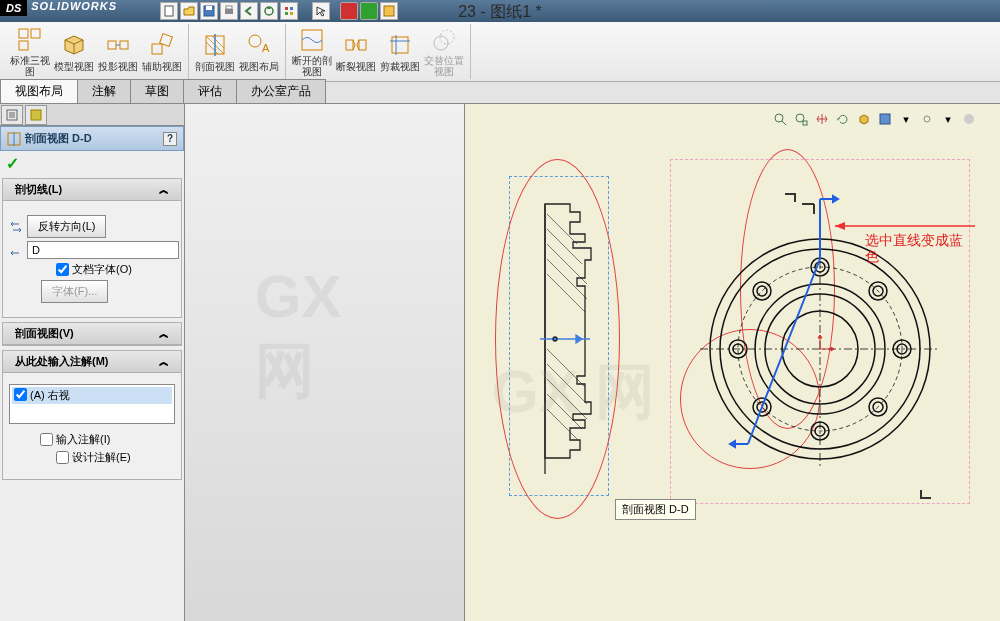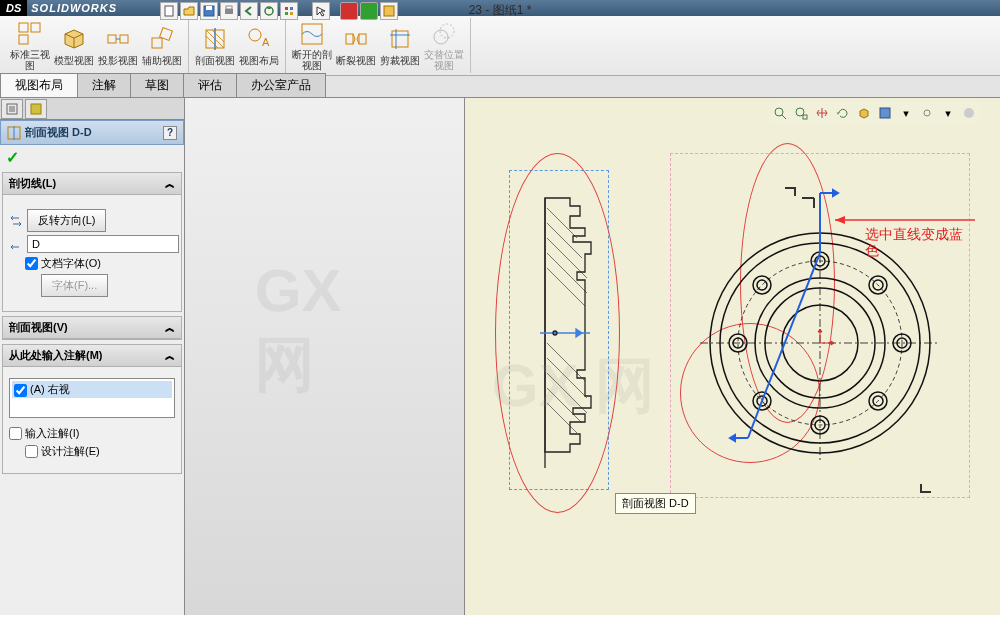--- a/index.html
+++ b/index.html
@@ -1,22 +1,22 @@
 <!DOCTYPE html>
 <html><head>
 <meta charset="utf-8">
 <style>
 * { margin: 0; padding: 0; box-sizing: border-box; font-family: "Microsoft YaHei", Arial, sans-serif; font-size: 11px; }
 body { width: 1000px; height: 621px; background: #fff; overflow: hidden; user-select: none; }
 
 
-.titlebar { height: 16px; background: linear-gradient(#5a7a9a, #3c5a78); display: flex; align-items: center; color: #fff; }
+.titlebar { height: 22px; background: linear-gradient(#5a7a9a, #3c5a78); display: flex; align-items: flex-start; color: #fff; }
 .titlebar .logo { background: #000; color: #fff; padding: 2px 6px; font-weight: bold; font-style: italic; margin-right: 4px; }
 .titlebar .brand { font-weight: bold; letter-spacing: 1px; font-style: italic; }
-.titlebar .doc { position: absolute; left: 50%; transform: translateX(-50%); color: #2a2a2a; font-size: 12px; top: 2px; }
+.titlebar .doc { position: absolute; left: 50%; transform: translateX(-50%); color: #2a2a2a; font-size: 16px; top: 2px; }
 
 
 .qat { position: absolute; top: 0; left: 160px; height: 22px; display: flex; align-items: center; gap: 2px; }
 .qat .qbtn { width: 18px; height: 18px; background: #f4f4f4; border: 1px solid #aaa; display: flex; align-items: center; justify-content: center; }
 
 
 .ribbon { height: 60px; background: linear-gradient(#f8f8f8, #e8e8e8); border-bottom: 1px solid #aaa; display: flex; padding: 2px 4px; }
 .rgroup { display: flex; border-right: 1px solid #c0c0c0; padding: 0 4px; }
 .rbtn { width: 44px; display: flex; flex-direction: column; align-items: center; justify-content: center; padding: 2px; }
 .rbtn .ricon { width: 28px; height: 28px; display: flex; align-items: center; justify-content: center; }
@@ -33,29 +33,29 @@
 
 
 .leftpanel { width: 185px; background: #eee; border-right: 1px solid #888; display: flex; flex-direction: column; }
 .lp-tabs { height: 22px; display: flex; background: #d8d8d8; border-bottom: 1px solid #888; }
 .lp-tab { width: 22px; height: 20px; border: 1px solid #999; background: #e8e8e8; margin: 1px; display:flex; align-items:center; justify-content:center; }
 .lp-header { background: linear-gradient(#d0dff0, #b0c8e0); padding: 4px 6px; border: 1px solid #7a9cc0; display: flex; align-items: center; justify-content: space-between; font-size: 12px; font-weight: bold; color: #1a3a5a; }
 .lp-header .q { width: 14px; height: 14px; border: 1px solid #888; background: #f0f0f0; text-align: center; line-height: 12px; font-size: 10px; }
 .lp-ok { padding: 3px 6px; }
 .lp-ok .check { color: #0a0; font-size: 16px; font-weight: bold; }
 .lp-section { border: 1px solid #b0b0b0; margin: 2px; background: #f0f0f0; }
-.lp-section-h { background: linear-gradient(#e8e8e8, #d0d0d0); padding: 3px 6px; font-weight: bold; display: flex; justify-content: space-between; align-items: center; border-bottom: 1px solid #b0b0b0; }
+.lp-section-h { background: linear-gradient(#e8e8e8, #d0d0d0); padding: 3px 12px; font-weight: bold; display: flex; justify-content: space-between; align-items: center; border-bottom: 1px solid #b0b0b0; }
 .lp-section-h .chev { font-size: 10px; }
 .lp-section-body { padding: 11px 6px; }
 .lp-row { display: flex; align-items: center; margin: 3px 0; gap: 4px; }
 .lp-row input[type=text] { flex: 1; border: 1px solid #888; padding: 2px 4px; background: #fff; }
 .lp-row button { padding: 3px 10px; border: 1px solid #888; background: linear-gradient(#fff,#e0e0e0); }
-.lp-row label { display: flex; align-items: center; gap: 3px; }
+.lp-row label { display: flex; align-items: center; gap: 3px; margin-left: 31px; }
 .lp-list { border: 1px solid #888; background: #fff; height: 40px; padding: 2px; }
-.lp-list .item { background: #cce0f5; padding: 1px 2px; display: flex; align-items: flex-end; gap: 3px; }
+.lp-list .item { background: #cce0f5; padding: 1px 2px; display: flex; align-items: flex-start; gap: 3px; }
 .small-icon { width: 14px; height: 14px; display: inline-flex; align-items: center; justify-content: center; }
 
 
 .midarea { width: 280px; background: linear-gradient(#f0f0f0, #d8d8d8); border-right: 1px solid #888; position: relative; }
 
 
 .canvas { flex: 1; background: #f2efd8; position: relative; overflow: hidden; }
 .canvas-toolbar { position: absolute; top: 4px; right: 20px; display: flex; gap: 3px; background: rgba(240,240,220,0.8); padding: 2px; }
 .ctbtn { width: 18px; height: 18px; display: flex; align-items: center; justify-content: center; border: 1px solid transparent; }
 .dashed-box { position: absolute; border: 1px dashed #6a9a6a; }

